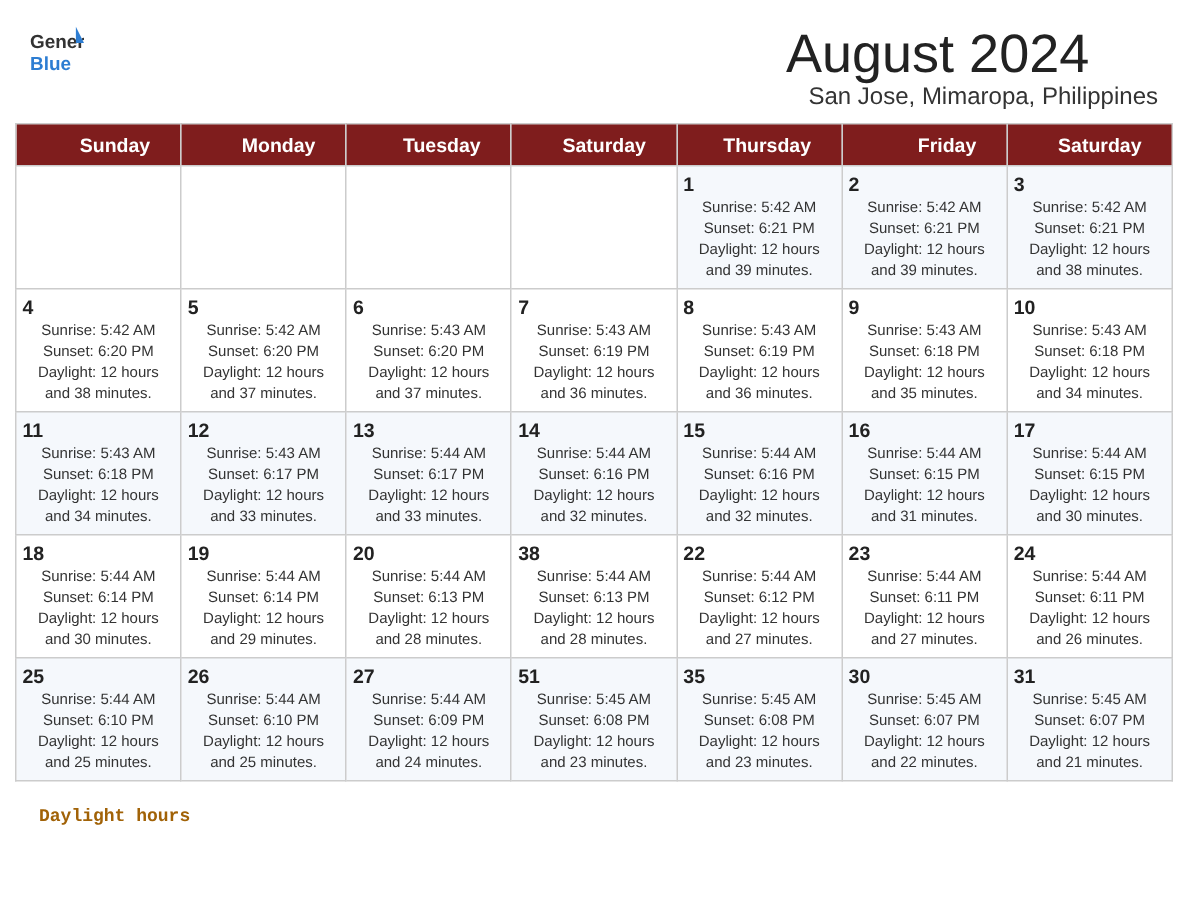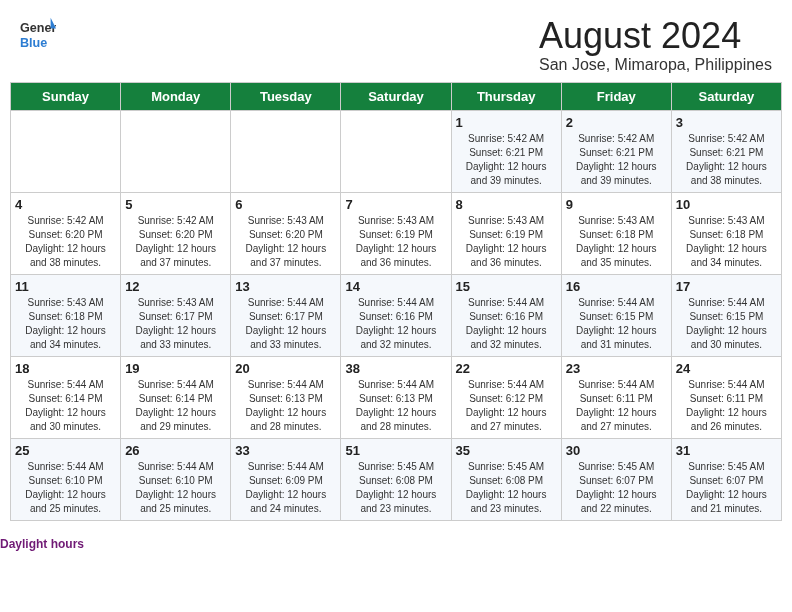--- a/index.html
+++ b/index.html
@@ -29,35 +29,36 @@
     }
     .main-title {
       font-size: 36px;
       font-weight: normal;
       color: #222;
       line-height: 1.1;
     }
     .subtitle {
       font-size: 16px;
       color: #333;
+      margin-left: 15px;
     }
     .calendar-container {
       padding: 0 10px 10px 10px;
     }
     table {
       width: 100%;
       border-collapse: collapse;
     }
     thead tr th {
-      background-color: #15803d;
+      background-color: #7f1d1d;
       color: #fff;
       font-size: 13px;
       font-weight: bold;
-      padding: 6px 4px;
-      text-align: center;
+      padding: 6px 20px;
+      text-align: right;
       border: 1px solid #ccc;
     }
     tbody tr td {
       border: 1px solid #ccc;
       vertical-align: top;
       padding: 4px 4px;
       font-size: 10.5px;
       color: #222;
       width: 14.28%;
       min-height: 80px;
@@ -78,23 +79,24 @@
     .day-info {
       font-size: 10px;
       color: #333;
       line-height: 1.4;
       text-align: center;
     }
     .empty-cell {
       background: #fff !important;
     }
     .legend {
-      padding: 6px 10px 4px 0;
+      padding: 6px 10px 4px 26px;
       font-size: 12px;
-      color: #701a75;
+      color: #a16207;
+      font-family: Liberation Mono, monospace;
     }
     .legend span {
       font-weight: bold;
     }
   </style>
 </head>
 <body>
 
 <div class="header">
   <div class="logo-wrapper">
@@ -313,21 +315,21 @@
 and 25 minutes.</div>
           </td>
           <td>
             <div class="day-number">26</div>
             <div class="day-info" style="white-space: pre-line;">Sunrise: 5:44 AM
 Sunset: 6:10 PM
 Daylight: 12 hours
 and 25 minutes.</div>
           </td>
           <td>
-            <div class="day-number">33</div>
+            <div class="day-number">27</div>
             <div class="day-info" style="white-space: pre-line;">Sunrise: 5:44 AM
 Sunset: 6:09 PM
 Daylight: 12 hours
 and 24 minutes.</div>
           </td>
           <td>
             <div class="day-number">51</div>
             <div class="day-info" style="white-space: pre-line;">Sunrise: 5:45 AM
 Sunset: 6:08 PM
 Daylight: 12 hours

